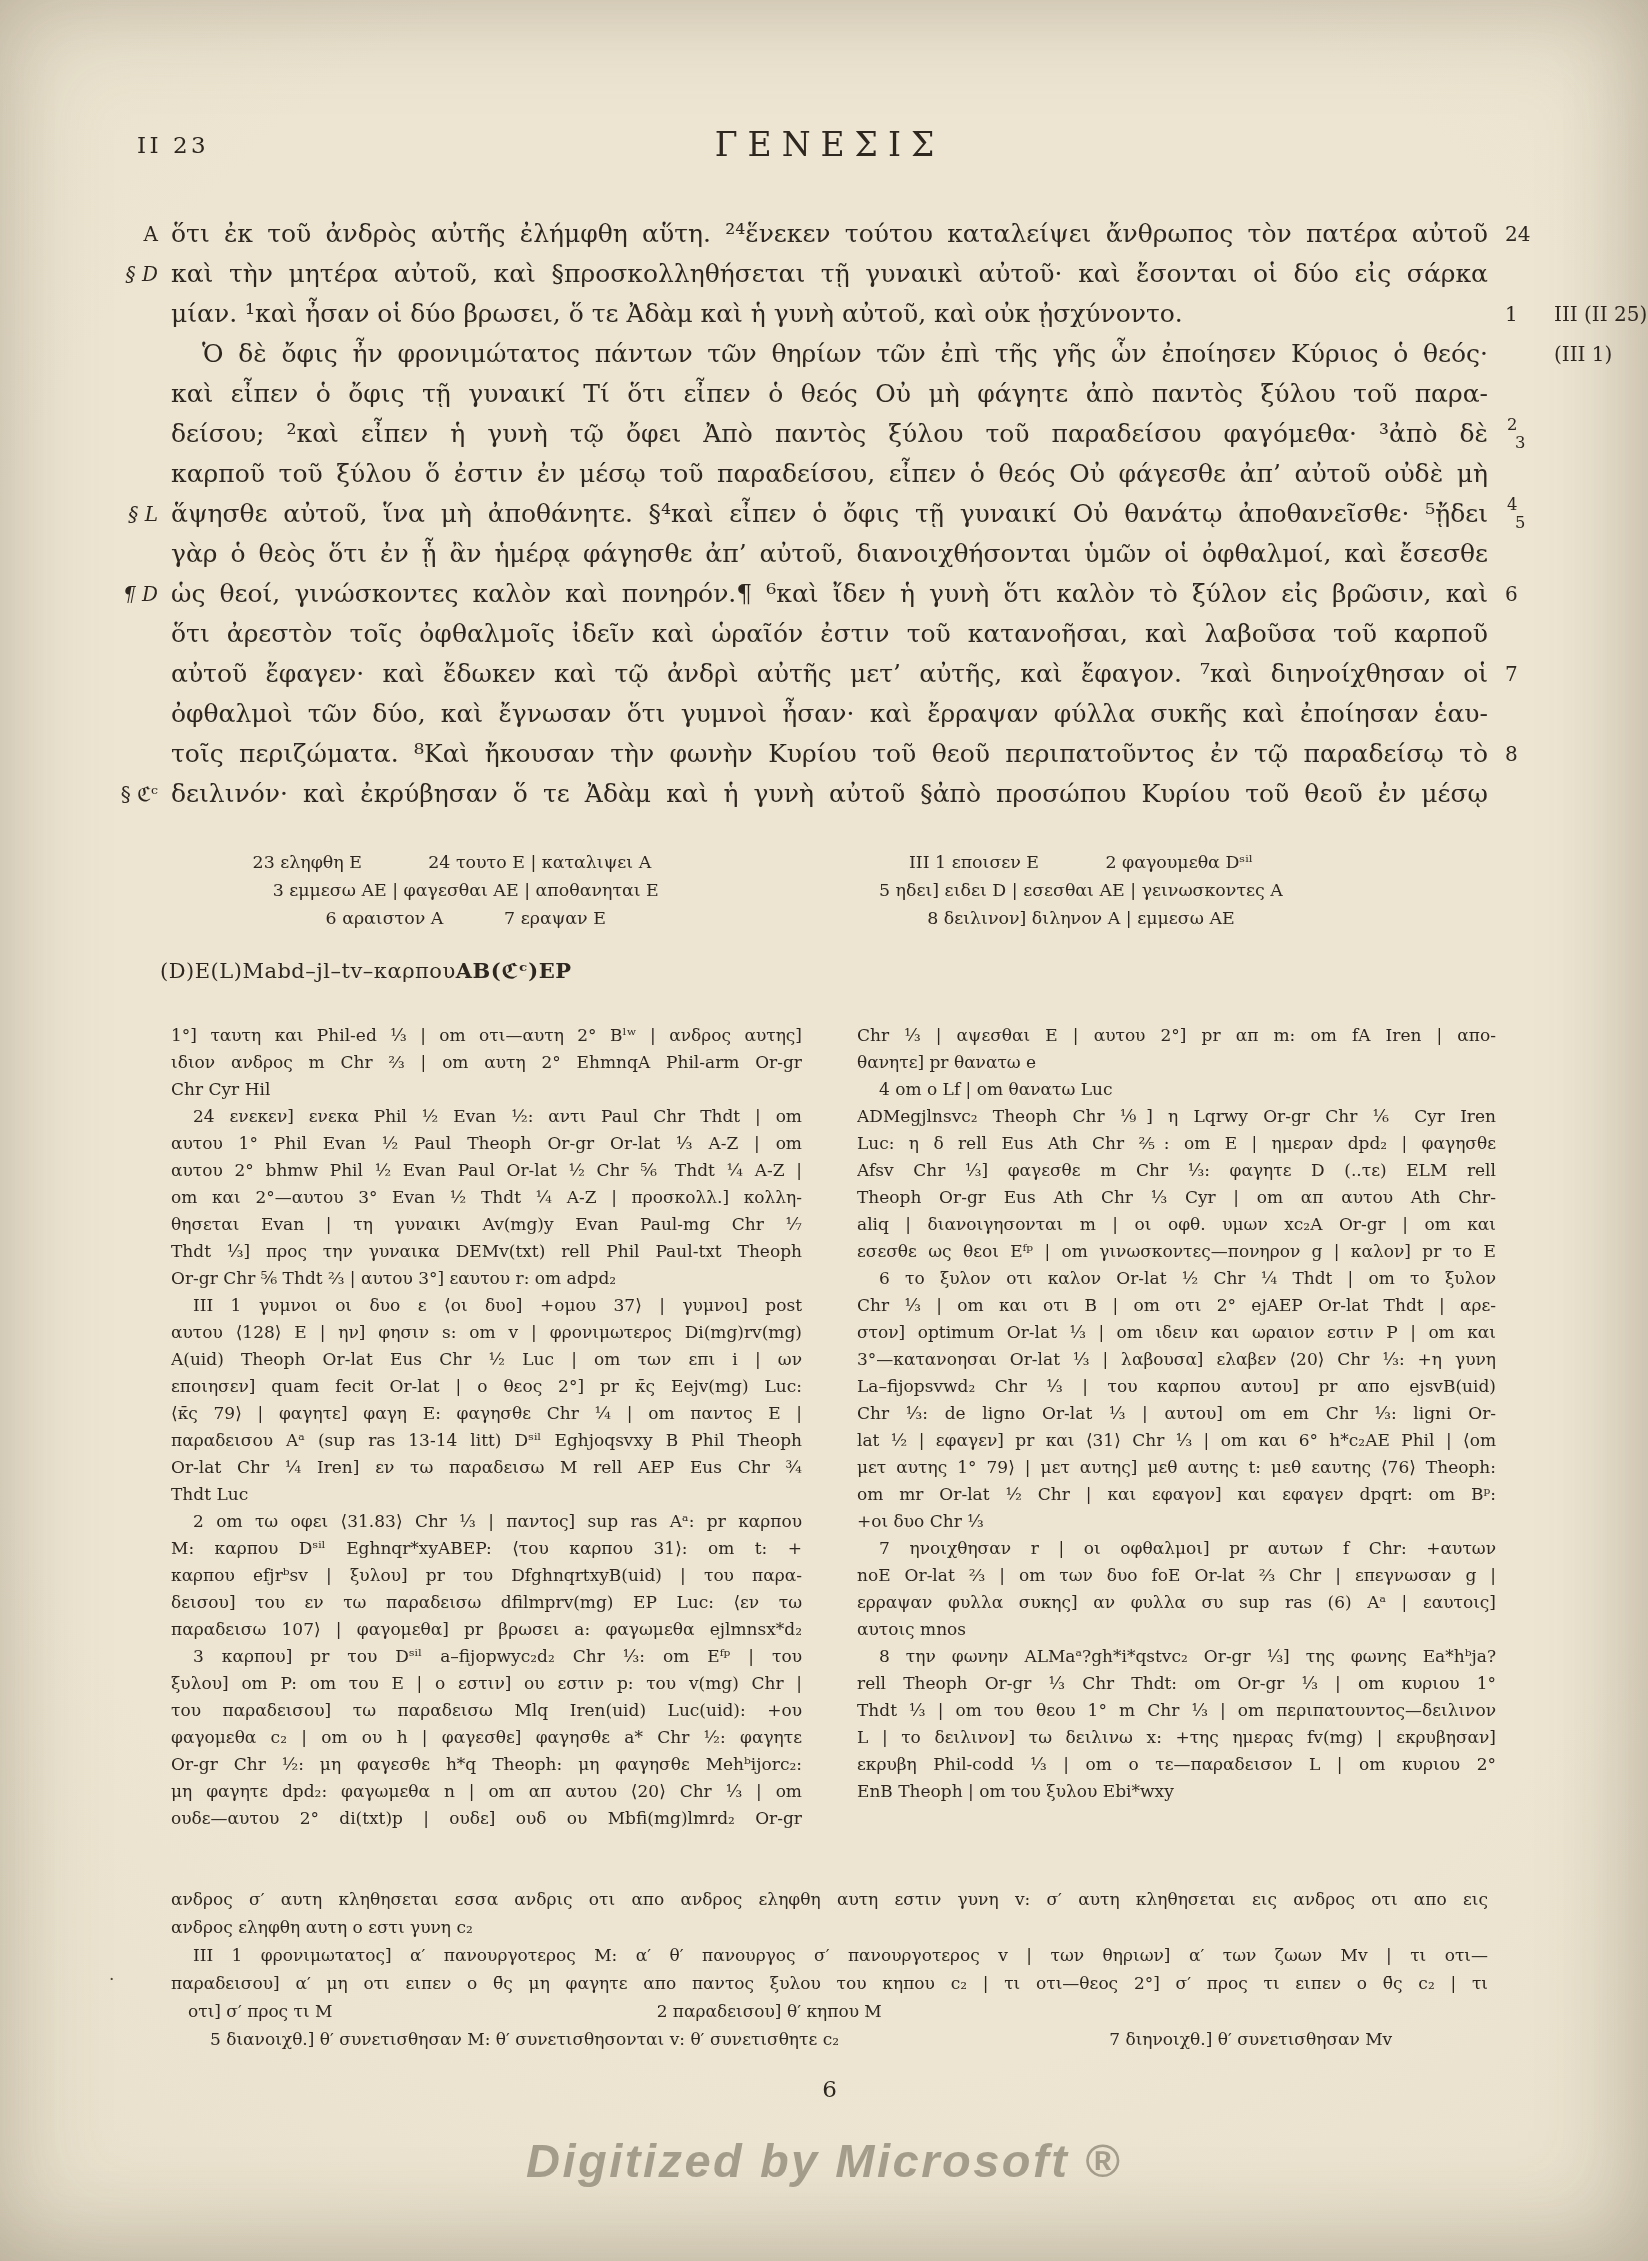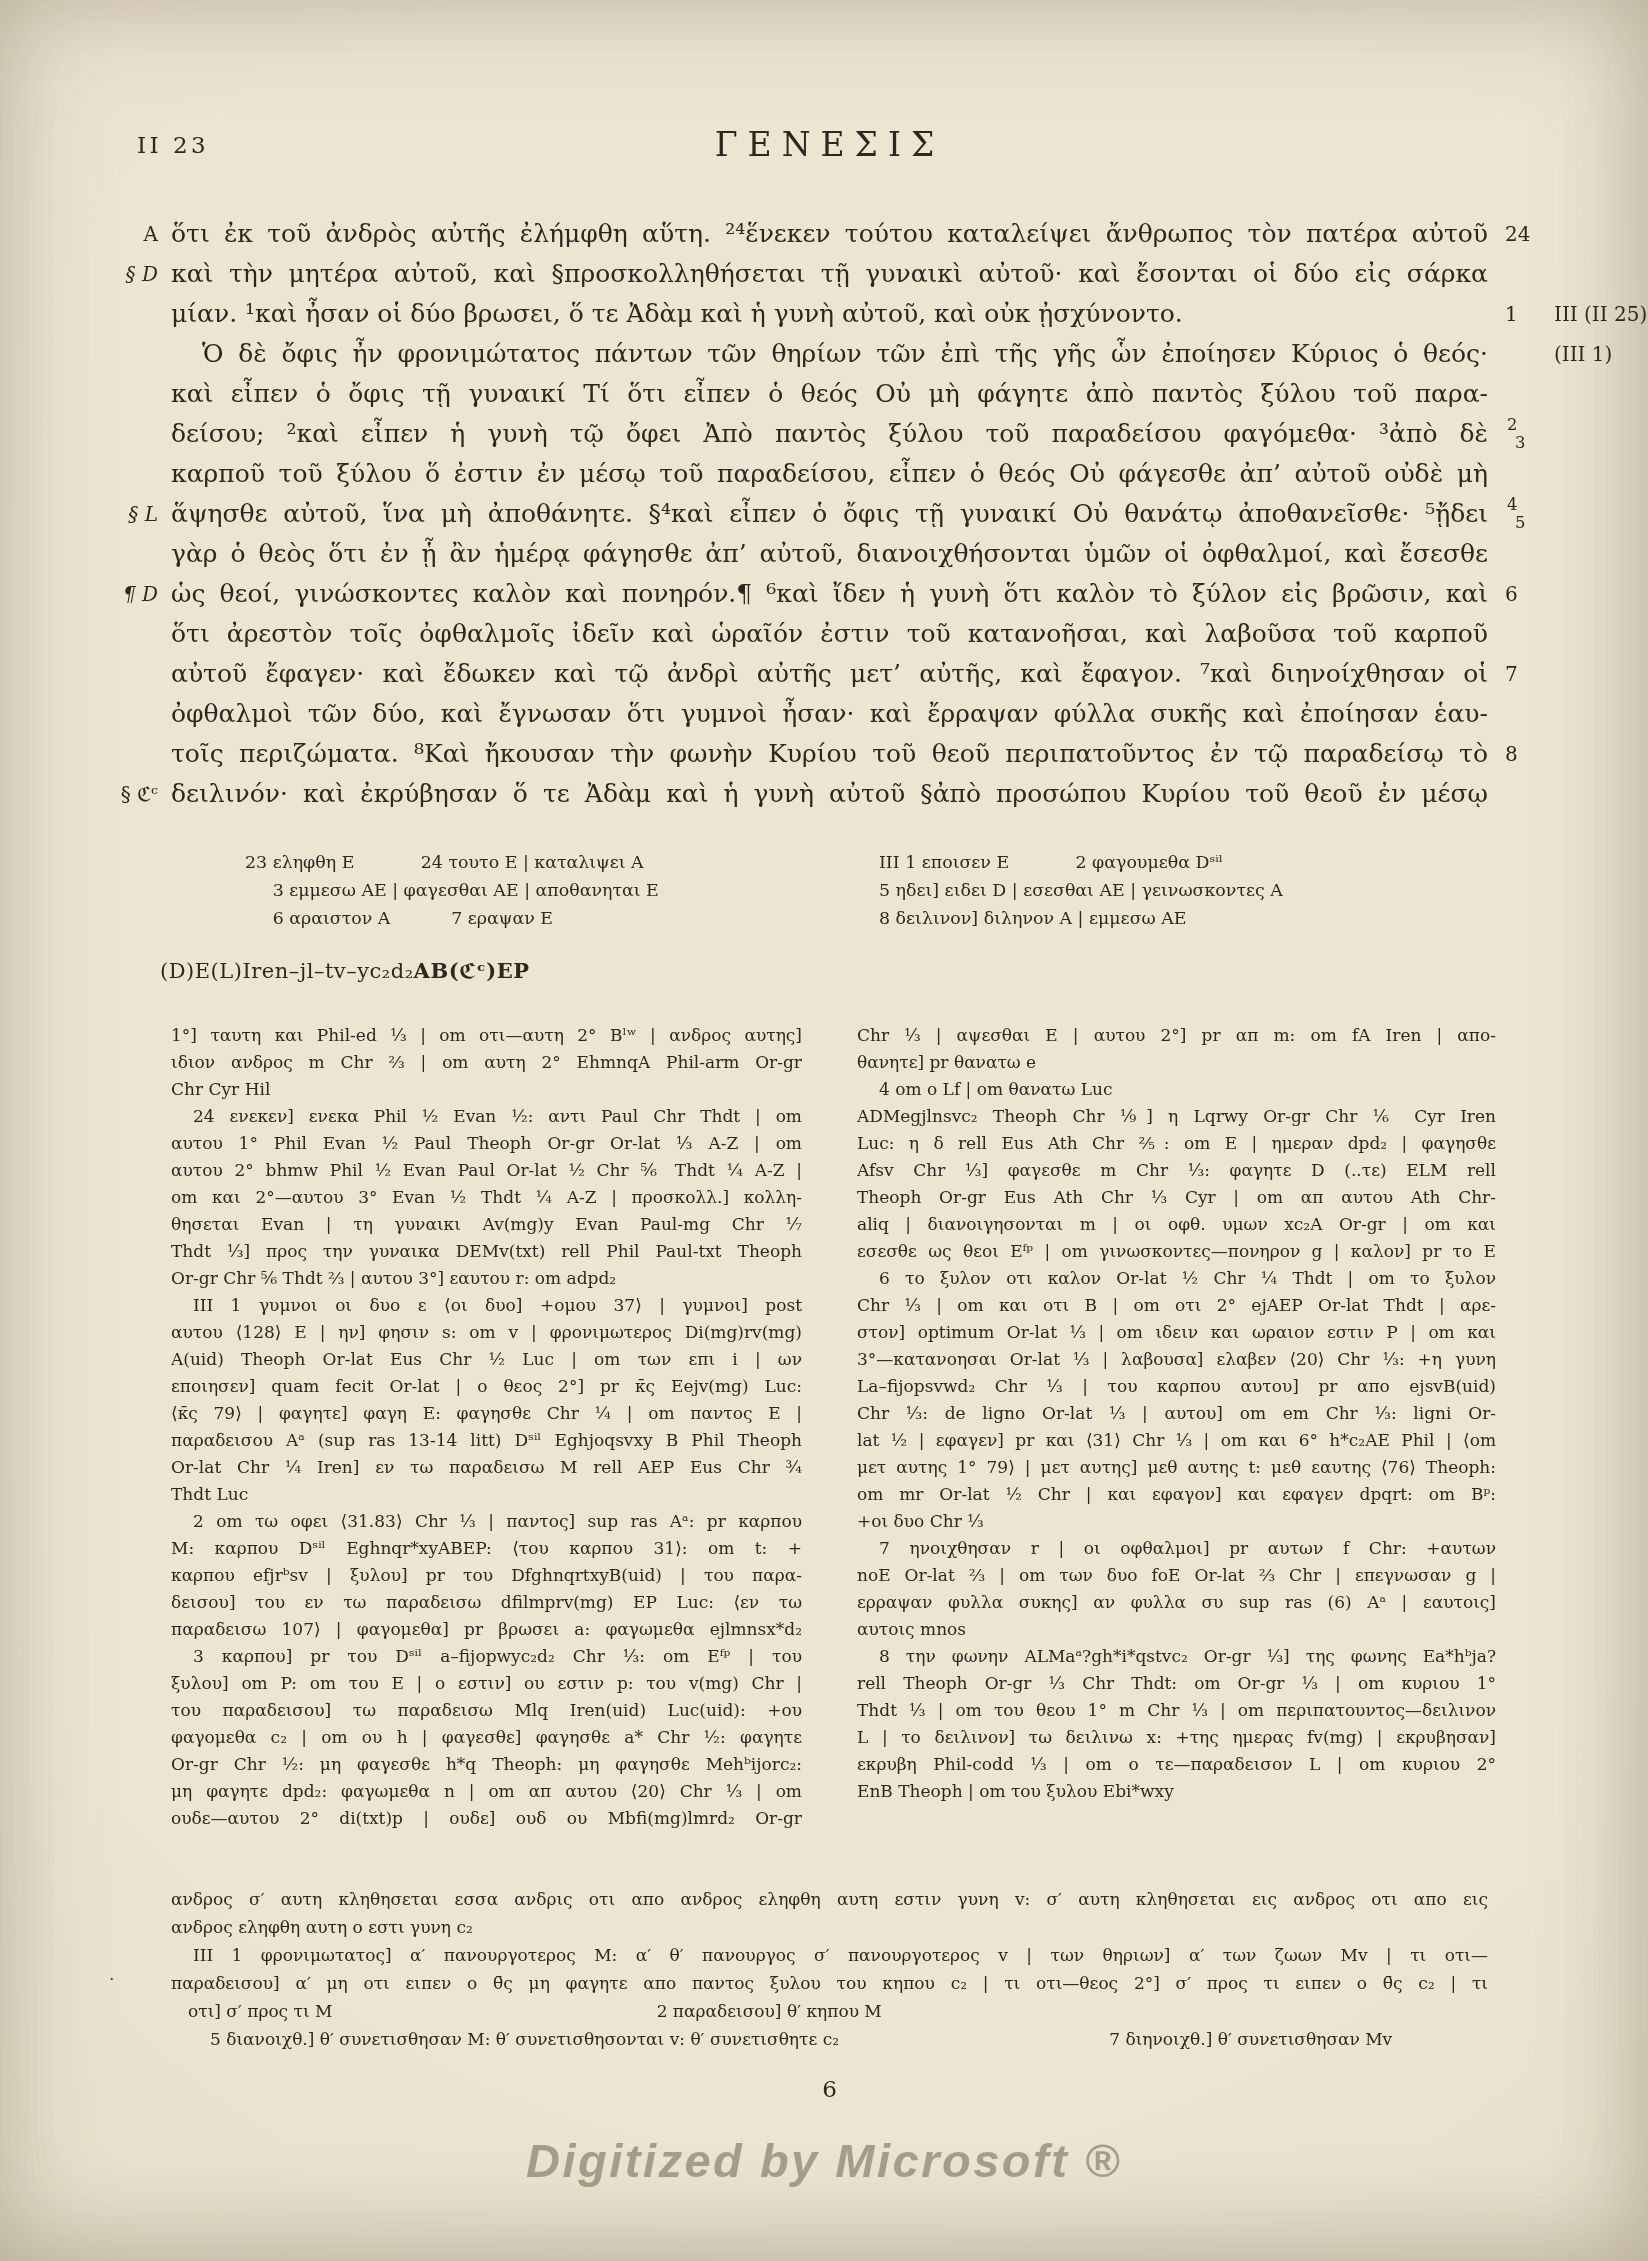--- a/index.html
+++ b/index.html
@@ -33,21 +33,21 @@
   .num  { position:absolute; left:calc(100% + 17px); top:0; line-height:40px; font-size:20px; }
   .vnum { position:absolute; left:calc(100% + 19px); top:2px; display:flex; flex-direction:column;
           font-size:16.4px; line-height:18.4px; }
   .vnum span:last-child { padding-left:8px; }
   .mnote{ position:absolute; left:calc(100% + 66px); top:0; line-height:40px;
           font-size:20px; white-space:nowrap; }
 
   #app1-left  { position:absolute; left:245px;  top:848px; font-size:17.4px; }
   #app1-right { position:absolute; left:879px; top:848px; font-size:17.4px; }
   .pline { position:relative; }
-  #app1-left .ltxt, #app1-right .ltxt { height:28px; line-height:28px; white-space:pre; }
+  #app1-left .ltxt, #app1-right .ltxt { height:28px; line-height:28px; white-space:pre;text-align:center; }
 
   #sigla { position:absolute; left:160px; top:958px; font-size:21px; letter-spacing:0.5px; }
   #sigla .frak { font-weight:bold; }
 
   #appL { position:absolute; left:171px;  top:1022px; width:631px; font-size:17px; }
   #appR { position:absolute; left:857px; top:1022px; width:639px; font-size:17px; }
   .aline { position:relative; }
   #appL .ltxt, #appR .ltxt { height:27px; line-height:27px; }
 
   #hexapla { position:absolute; left:171px; top:1885px; width:1317px; font-size:17px; }
@@ -157,21 +157,21 @@
       </div>
       <div class="pline">
         <span class="ltxt">5 ηδει] ειδει D | εσεσθαι AE | γεινωσκοντες A</span>
       </div>
       <div class="pline">
         <span class="ltxt">8 δειλινον] διληνον A | εμμεσω AE</span>
       </div>
     </div>
 
   <div id="sigla">
-    <span>(D)E(L)Iren–jl–tv–yc₂d₂</span><span class="frak">AB(ℭᶜ)EP</span>
+    <span>(D)E(L)Mabd–jl–tv–καρπου</span><span class="frak">AB(ℭᶜ)EP</span>
   </div>
 
   <div id="appL">
       <div class="aline just">
         <span class="ltxt">1°] ταυτη και Phil-ed ⅓ | om οτι—αυτη 2° Bˡʷ | ανδρος αυτης]</span>
       </div>
       <div class="aline just">
         <span class="ltxt">ιδιον ανδρος m Chr ⅔ | om αυτη 2° EhmnqA Phil-arm Or-gr</span>
       </div>
       <div class="aline">

